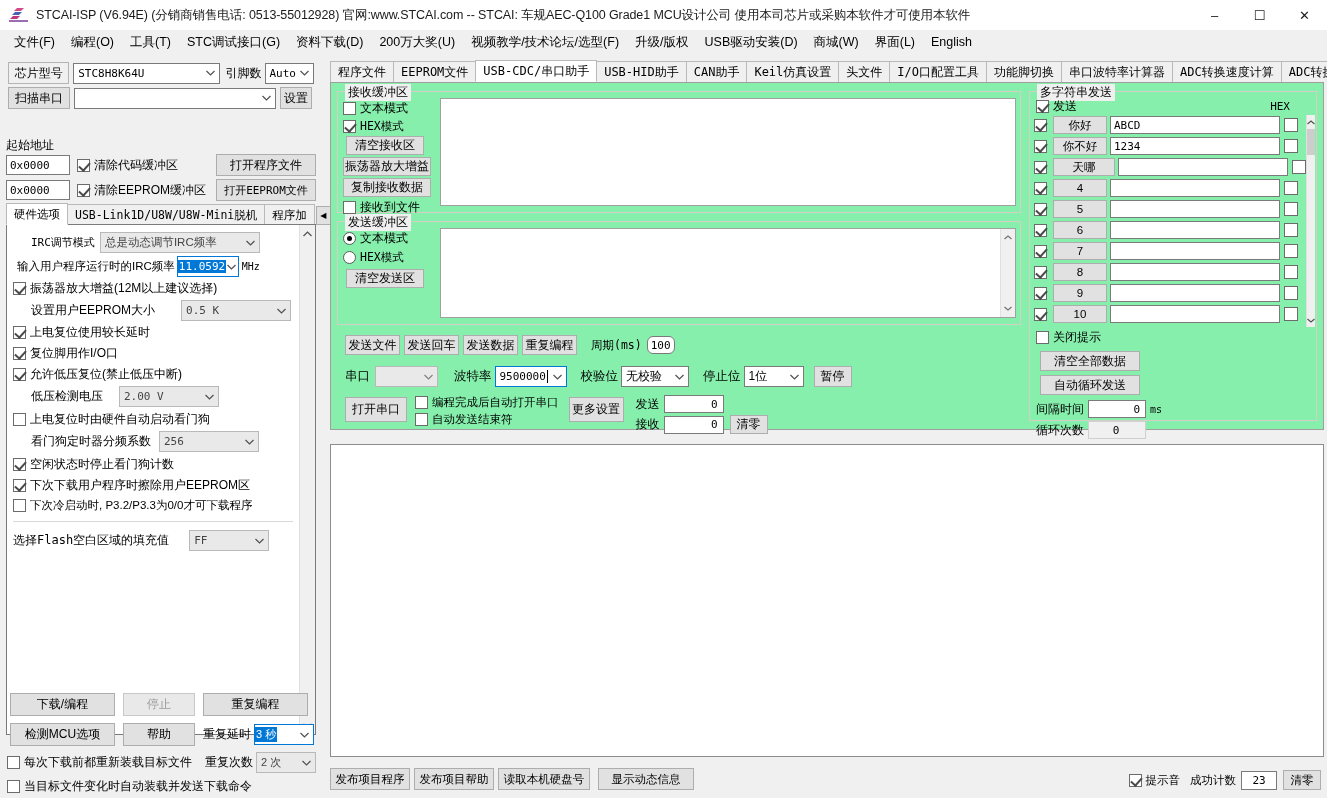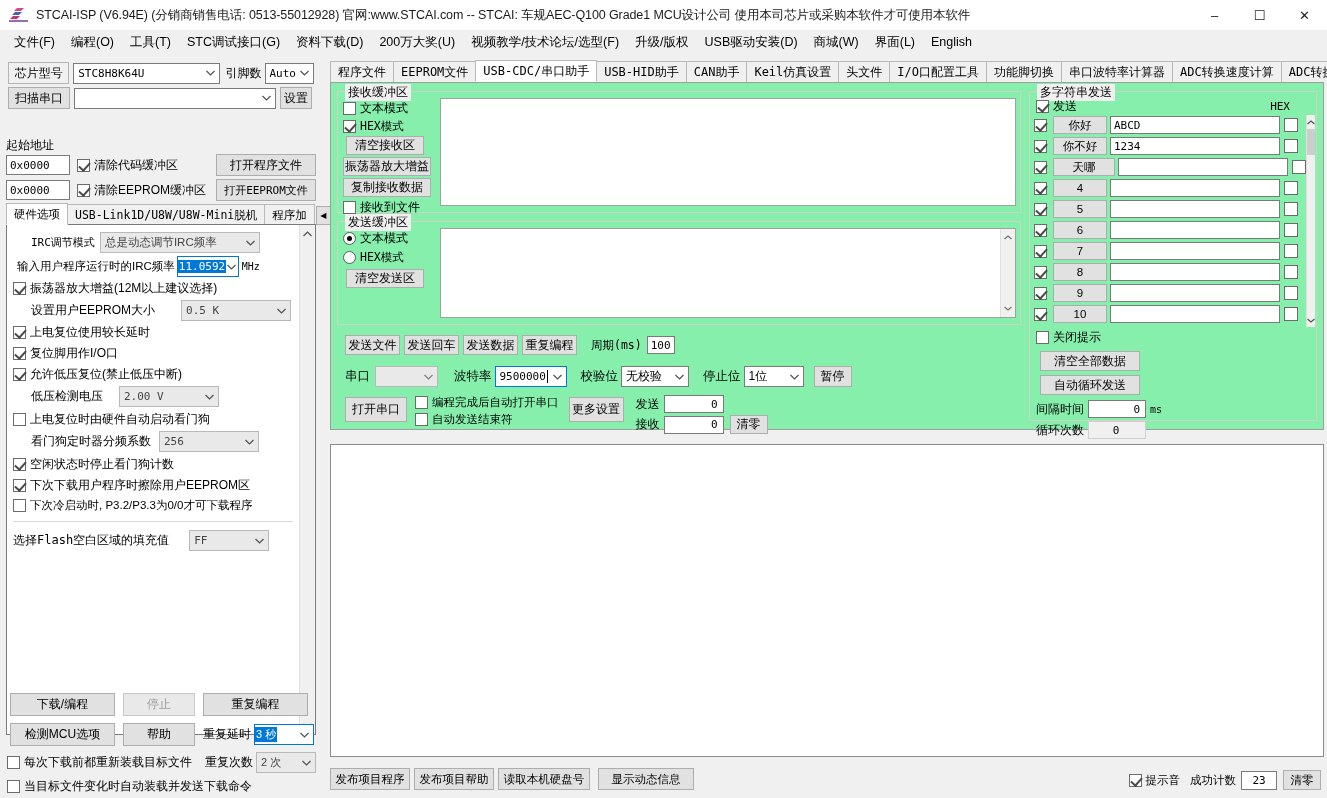--- a/index.html
+++ b/index.html
@@ -470,21 +470,21 @@
         </div>
       </div>
     </div>
 
     <div class="row" style="position:absolute;left:14px;top:252px;">
       <div class="btn" style="width:55px;height:20px;">发送文件</div>
       <div class="btn" style="width:55px;height:20px;margin-left:4px;">发送回车</div>
       <div class="btn" style="width:55px;height:20px;margin-left:4px;">发送数据</div>
       <div class="btn" style="width:55px;height:20px;margin-left:4px;">重复编程</div>
       <div style="margin-left:14px;font-size:11.5px;font-family:'DejaVu Sans Mono','Liberation Sans',monospace;">周期(ms)</div>
-      <div class="txt" style="width:28px;height:18px;margin-left:5px;">100</div>
+      <div class="txt" style="width:28px;height:18px;margin-left:5px;border-radius:6px;">100</div>
     </div>
 
     <div class="row" style="position:absolute;left:14px;top:283px;">
       <div style="font-size:12.5px;">串口</div>
       <div class="sel gray" style="width:63px;margin-left:5px;">
         <span></span>
         <span class="arrow">
           <svg width="9" height="6">
               <path d="M0.5 1 L4.5 5 L8.5 1" stroke="#808080" fill="none" stroke-width="1.2"></path>
             </svg>

